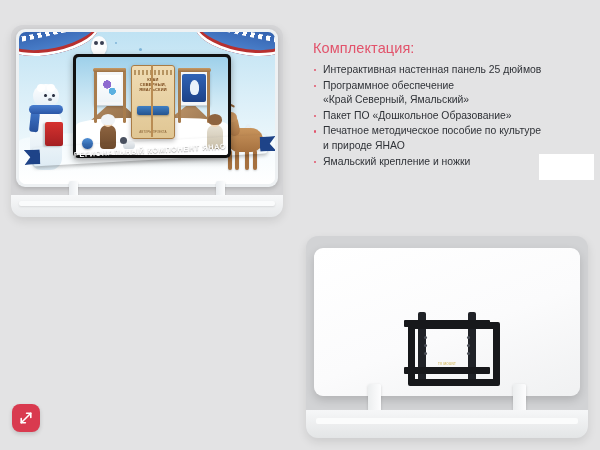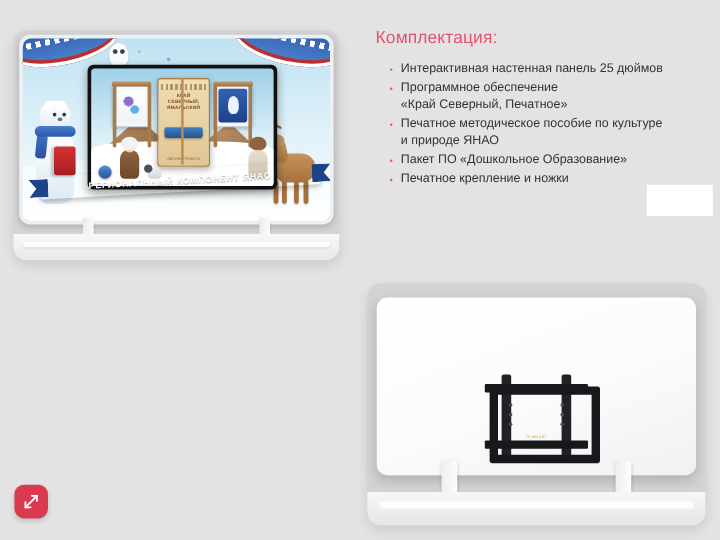--- a/index.html
+++ b/index.html
@@ -172,25 +172,25 @@
   
   .leg{position:absolute;bottom:14px;width:9px;height:22px;background:linear-gradient(90deg,#e9ecef,#fbfcfd);
        border-radius:2px;box-shadow:0 1px 2px rgba(0,0,0,.18);}
   .leg.l{left:58px;} .leg.r{right:58px;}
   .deskline{position:absolute;left:0;bottom:0;width:100%;height:22px;
        background:linear-gradient(180deg,#f7f8f9,#e6e8ea);}
   .deskline:before{content:"";position:absolute;left:8px;right:8px;top:6px;height:5px;border-radius:2px;
        background:#fafbfc;box-shadow:0 1px 2px rgba(0,0,0,.10);}
 
   
-  .spec{position:absolute;left:313px;top:24px;width:282px;}
+  .spec{position:absolute;left:313px;top:40px;width:282px;}
   .spec-title{
     color:#e2536b;font-size:14.5px;font-weight:400;margin:0 0 7px 0;letter-spacing:.1px;
   }
-  .spec-list{list-style:none;margin:11px;padding:0;}
+  .spec-list{list-style:none;margin:0;padding:0;}
   .spec-list li{
     position:relative;padding-left:10px;margin-bottom:1px;
     font-size:10.4px;line-height:14.6px;color:#2f3237;white-space:pre-line;
   }
   .spec-list li:before{
     content:"";position:absolute;left:1px;top:6px;width:2.4px;height:2.4px;border-radius:50%;background:#e2536b;
   }
   .white-patch{position:absolute;left:539px;top:154px;width:55px;height:26px;background:#fff;}
 
   
@@ -333,25 +333,25 @@
     <div class="leg l"></div>
     <div class="leg r"></div>
     <div class="deskline"></div>
   </div>
 
   <div class="spec">
     <div class="spec-title">Комплектация:</div>
     <ul class="spec-list">
       <li>Интерактивная настенная панель 25 дюймов</li>
       <li>Программное обеспечение
-«Край Северный, Печатное»</li>
+«Край Северный, Ямальский»</li>
+      <li>Пакет ПО «Дошкольное Образование»</li>
       <li>Печатное методическое пособие по культуре
 и природе ЯНАО</li>
-      <li>Пакет ПО «Дошкольное Образование»</li>
-      <li>Печатное крепление и ножки</li>
+      <li>Ямальский крепление и ножки</li>
     </ul>
   </div>
   <div class="white-patch"></div>
 
 
   <div class="dim">
     <div class="dim-ico">
       <svg width="16" height="16" viewBox="0 0 16 16" aria-hidden="true">
         <g stroke="#ffffff" stroke-width="1.6" stroke-linecap="round" stroke-linejoin="round" fill="none">
           <line x1="3.2" y1="12.8" x2="12.8" y2="3.2"></line>

